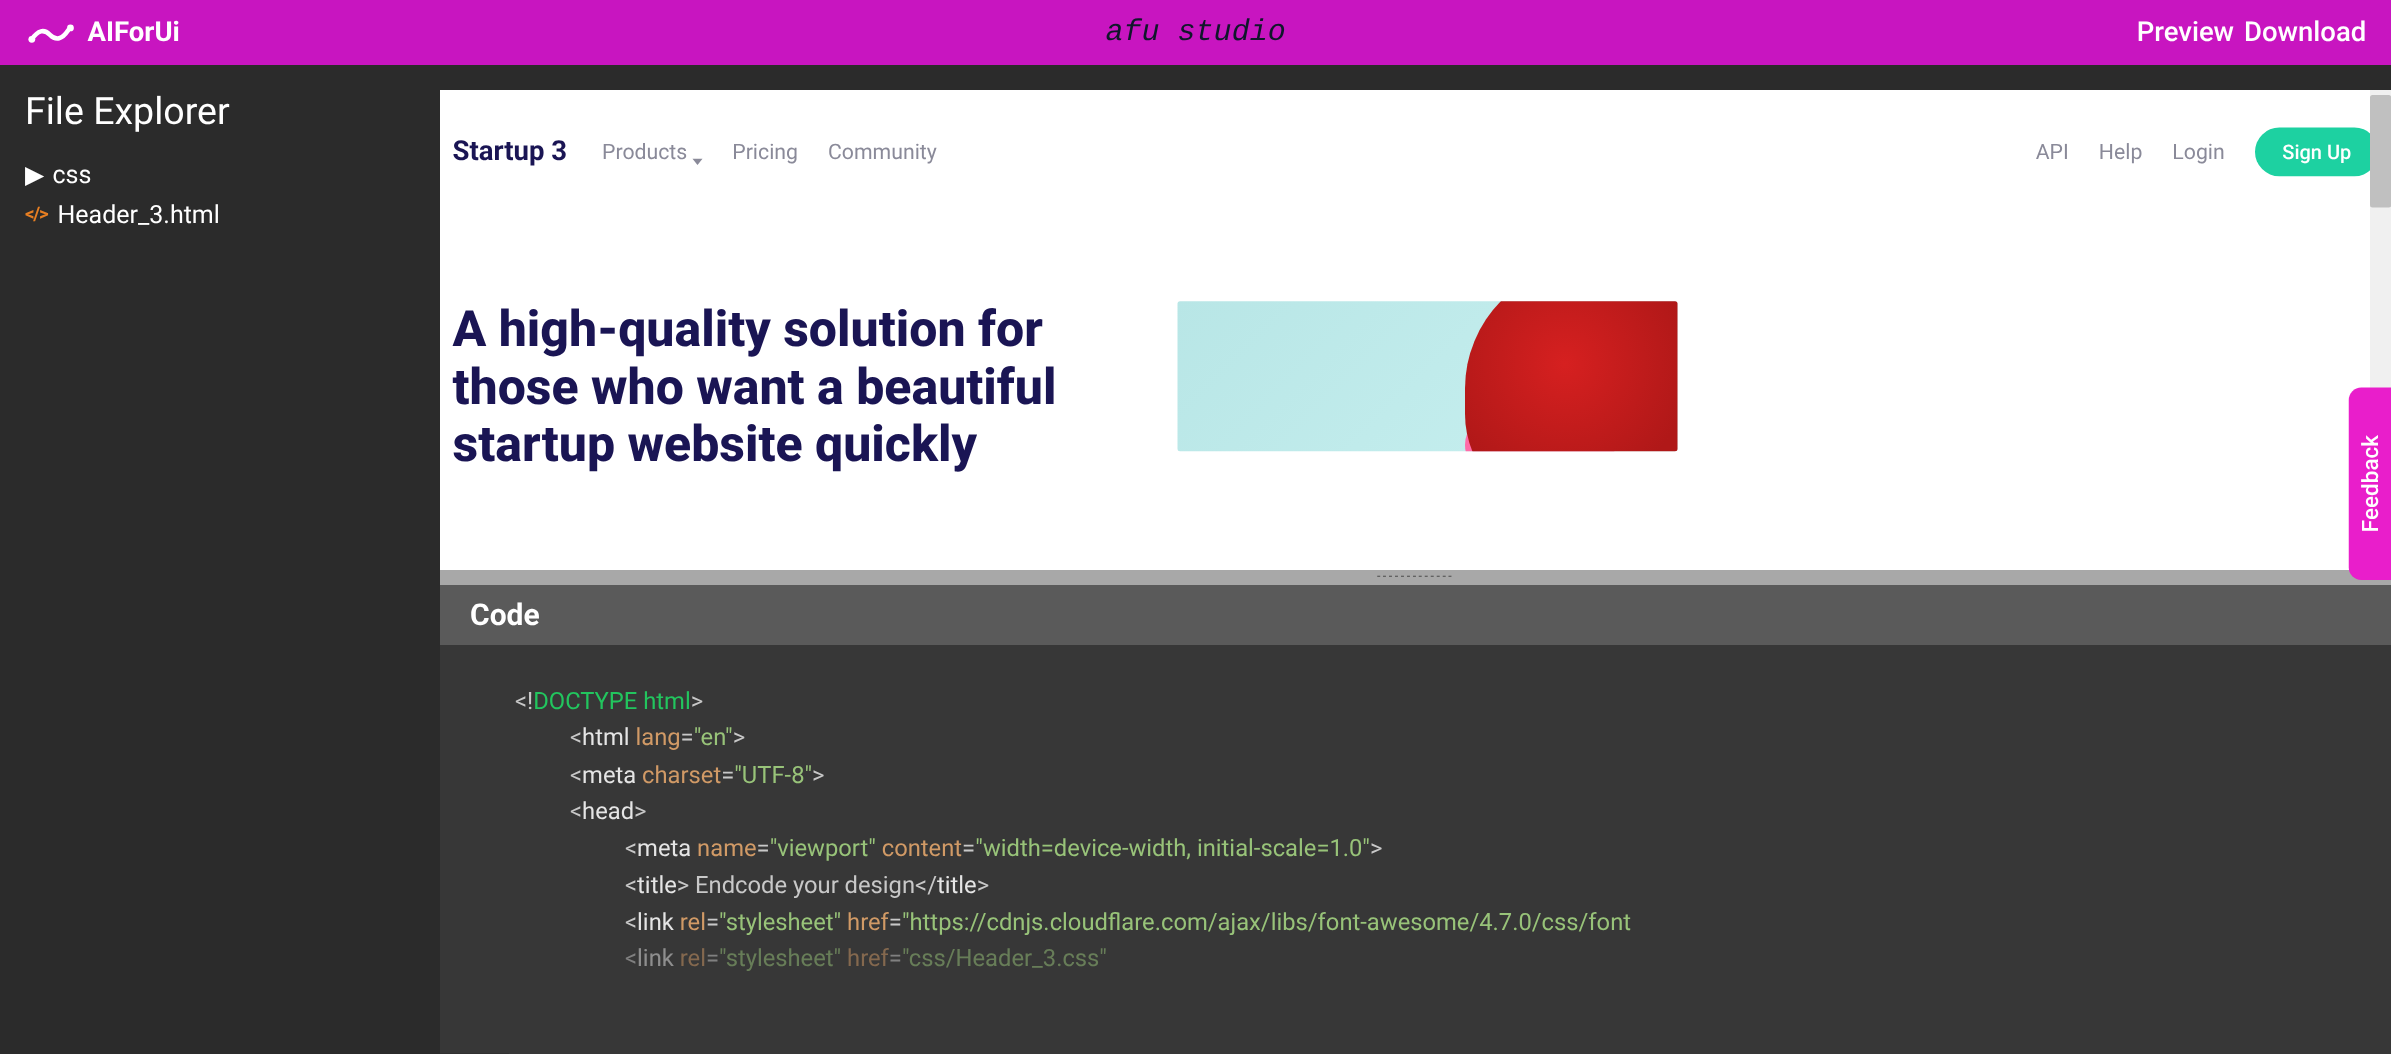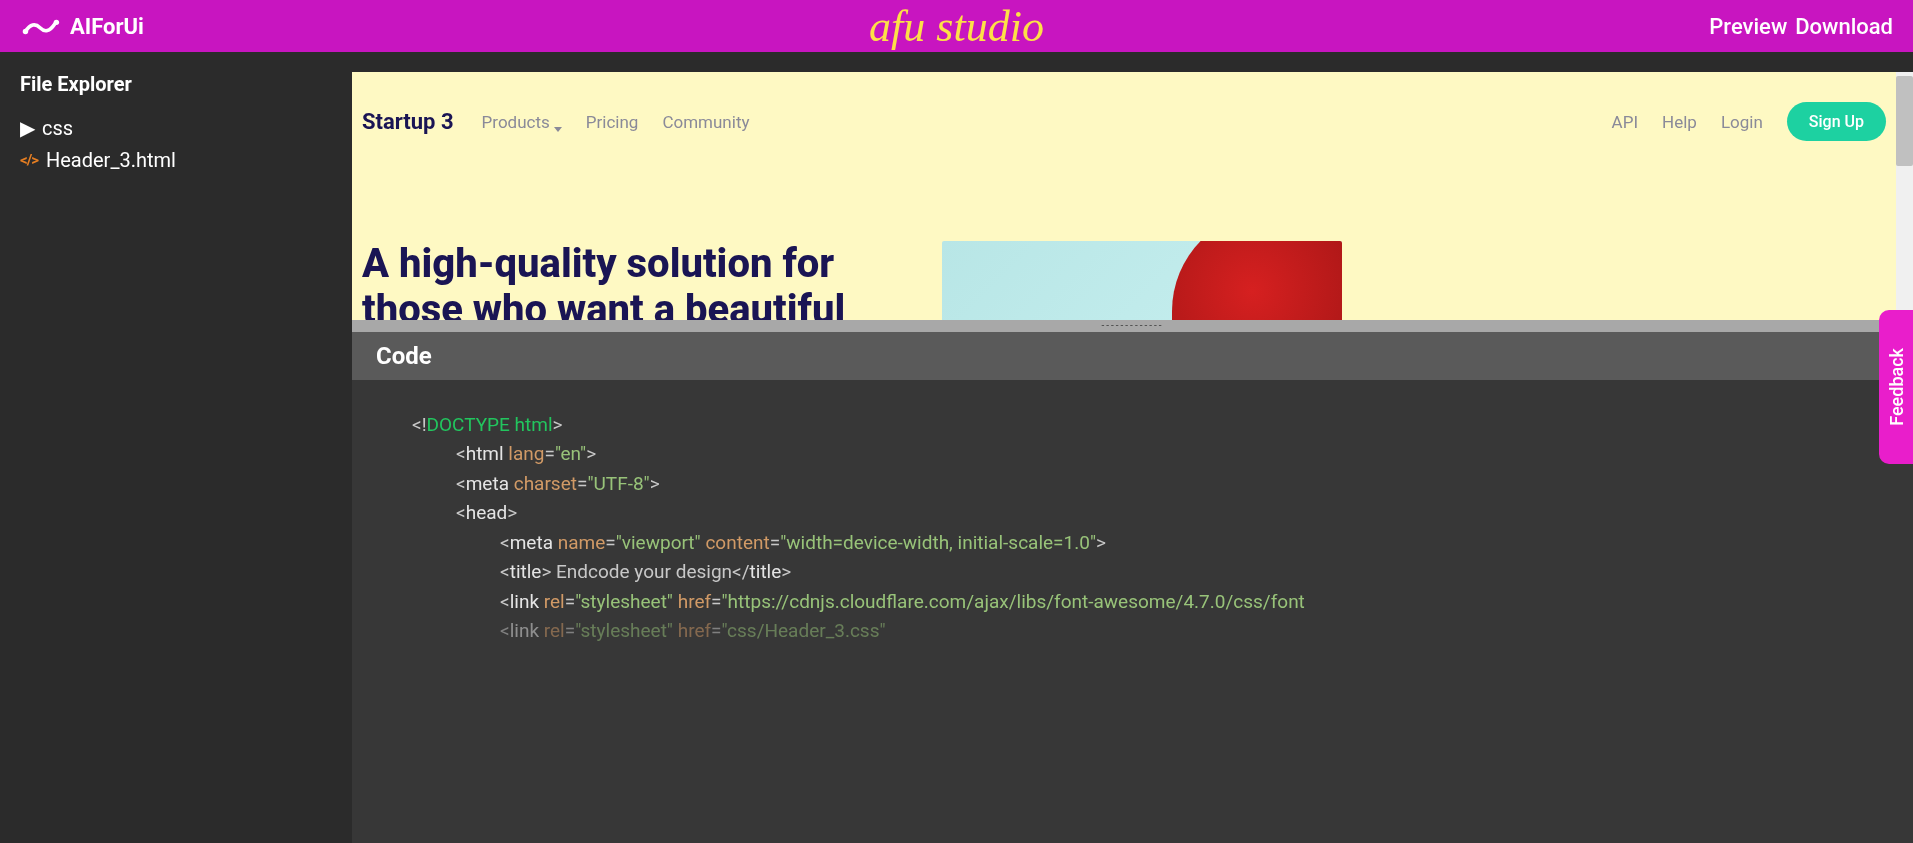--- a/index.html
+++ b/index.html
@@ -2,31 +2,31 @@
 <html><head>
 <meta charset="utf-8">
 <style>
 *{margin:0;padding:0;box-sizing:border-box;font-family:-apple-system,BlinkMacSystemFont,'Segoe UI',Roboto,Arial,sans-serif}
 body{background:#2b2b2b;color:#fff;width:1913px;height:843px;overflow:hidden;position:relative}
 .topbar{height:52px;background:#c815c0;display:flex;align-items:center;padding:0 20px;justify-content:space-between}
 .topbar-left{display:flex;align-items:center;gap:10px}
 .logo-icon{width:40px;height:28px;position:relative}
 .logo-icon svg{width:100%;height:100%}
 .brand{font-size:22px;font-weight:700;color:#fff}
-.topbar-center{font-family:Liberation Serif, serif;font-size:44px;font-style:italic;color:#fde047;position:absolute;left:50%;transform:translateX(-50%)}
+.topbar-center{font-family:Liberation Mono, monospace;font-size:24px;font-style:italic;color:#0f172a;position:absolute;left:50%;transform:translateX(-50%)}
 .topbar-right{display:flex;gap:8px}
 .topbar-right span{font-size:22px;font-weight:500;color:#fff;cursor:pointer}
 .main{display:flex;height:calc(100% - 52px)}
 .sidebar{width:352px;background:#2b2b2b;padding:20px}
-.sidebar-title{font-size:20px;font-weight:700;margin-bottom:16px}
+.sidebar-title{font-size:30px;font-weight:400;margin-bottom:16px}
 .tree-item{display:flex;align-items:center;gap:8px;padding:4px 0;font-size:20px;cursor:pointer}
 .tree-chevron{width:14px;display:inline-block}
 .tree-icon-html{color:#e67e22;font-weight:700;font-size:15px;letter-spacing:-1px}
 .content{flex:1;display:flex;flex-direction:column;padding-top:20px;position:relative}
-.preview-pane{background:#fef9c3;margin-right:17px;height:248px;overflow:hidden;position:relative}
+.preview-pane{background:#ffffff;height:384px;overflow:hidden;position:relative}
 .preview-nav{display:flex;align-items:center;padding:30px 10px 0 10px;gap:24px}
 .preview-brand{font-size:22px;font-weight:700;color:#1a1554;margin-right:4px}
 .preview-link{color:#8a8a99;font-size:17px;cursor:pointer}
 .preview-link-dd{display:flex;align-items:flex-end;gap:4px}
 .preview-spacer{flex:1}
 .preview-cta{background:#1dd1a1;color:#fff;padding:10px 22px;border-radius:20px;font-size:16px;font-weight:500;cursor:pointer}
 .preview-hero{display:flex;padding:100px 10px 0 10px;gap:40px}
 .preview-headline{font-size:40px;font-weight:800;color:#1a1554;line-height:1.15;max-width:540px}
 .preview-img{width:400px;height:120px;background:linear-gradient(135deg,#b8e6e6 0%,#c8f0f0 100%);position:relative;overflow:hidden;border-radius:2px}
 .preview-img::after{content:'';position:absolute;right:-30px;top:-30px;width:200px;height:200px;background:radial-gradient(circle at 40% 40%,#d62020 0%,#b01818 60%);border-radius:50% 50% 40% 40%}

